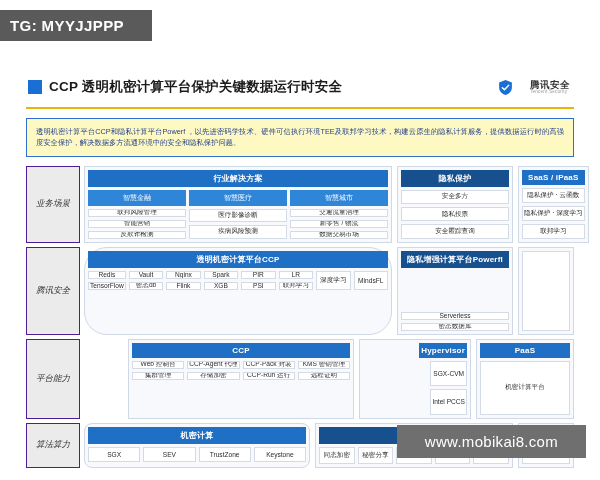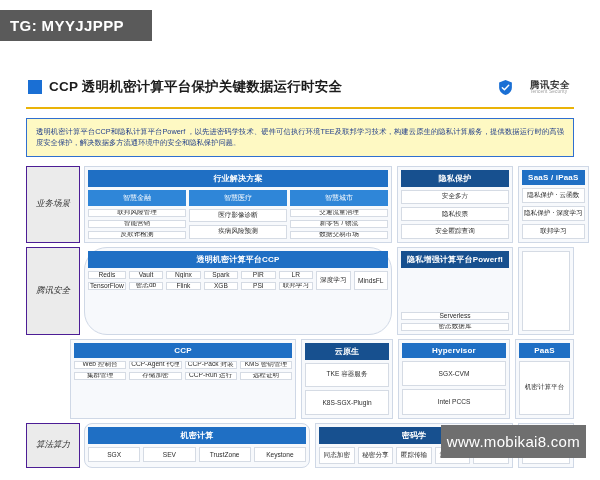--- a/index.html
+++ b/index.html
@@ -16,21 +16,21 @@
     background:#5a5a5a;color:#ffffff;
     font-size:15px;font-weight:bold;
     padding:7px 28px 7px 10px;
     letter-spacing:.4px;
     z-index:40;
   }
   .url-badge{
     position:absolute;right:14px;bottom:22px;
     background:#6f6f6f;color:#ffffff;
     font-size:15px;
-    padding:8px 6px;
+    padding:8px 28px;
     letter-spacing:.3px;
     z-index:40;
   }
   
   .slide{
     position:absolute;left:26px;top:74px;
     width:548px;height:330px;
     background:#ffffff;
   }
   .title-row{
@@ -114,21 +114,21 @@
   .tall{min-height:46px;}
   
   .p-biz{flex:0 0 300px;}
   .p-priv{flex:0 0 108px;}
   .p-saas{flex:1 1 auto;}
   .p-app-left{flex:0 0 300px;border-radius:23px;}
   .p-app-right{flex:0 0 108px;gap:44px;}
   .p-app-far{flex:1 1 auto;}
   .p-ccp{flex:0 0 218px;margin-left:44px;}
   .p-cloud{flex:0 0 84px;}
-  .p-hyper{flex:0 0 104px;}
+  .p-hyper{flex:0 0 104px;align-items:flex-end;}
   .p-paas{flex:1 1 auto;}
   .p-conf{flex:0 0 218px;border-radius:8px;}
   .p-crypto{flex:0 0 190px;justify-content:center;}
   .p-tee{flex:1 1 auto;}
   .plain{
     border:1px solid #d5dbe4;background:#fff;
     display:flex;align-items:center;justify-content:center;
     font-size:6.8px;color:#333;text-align:center;padding:3px;
   }
 </style>
@@ -256,20 +256,21 @@
         </div>
 
         <div class="panel p-app-far">
           <div class="plain" style="height:100%;"></div>
         </div>
 
       </div>
     </div>
 
     <div class="row">
+      <div class="rowlabel">平台能力</div>
       <div class="rowbody">
 
         <div class="panel p-ccp">
           <div class="panel-head">CCP</div>
           <div class="grid">
             <div class="col">
               <div class="cell">Web 控制台</div>
               <div class="cell">集群管理</div>
             </div>
             <div class="col">
@@ -280,27 +281,20 @@
               <div class="cell">CCP-Pack 封装</div>
               <div class="cell">CCP-Run 运行</div>
             </div>
             <div class="col">
               <div class="cell">KMS 密钥管理</div>
               <div class="cell">远程证明</div>
             </div>
           </div>
         </div>
 
-        <div class="panel p-cloud">
-          <div class="panel-head dark">云原生</div>
-          <div class="col">
-            <div class="cell">TKE 容器服务</div>
-            <div class="cell">K8S-SGX-Plugin</div>
-          </div>
-        </div>
 
         <div class="panel p-hyper">
           <div class="panel-head">Hypervisor</div>
           <div class="col">
             <div class="cell">SGX-CVM</div>
             <div class="cell">Intel PCCS</div>
           </div>
         </div>
 
         <div class="panel p-paas">

